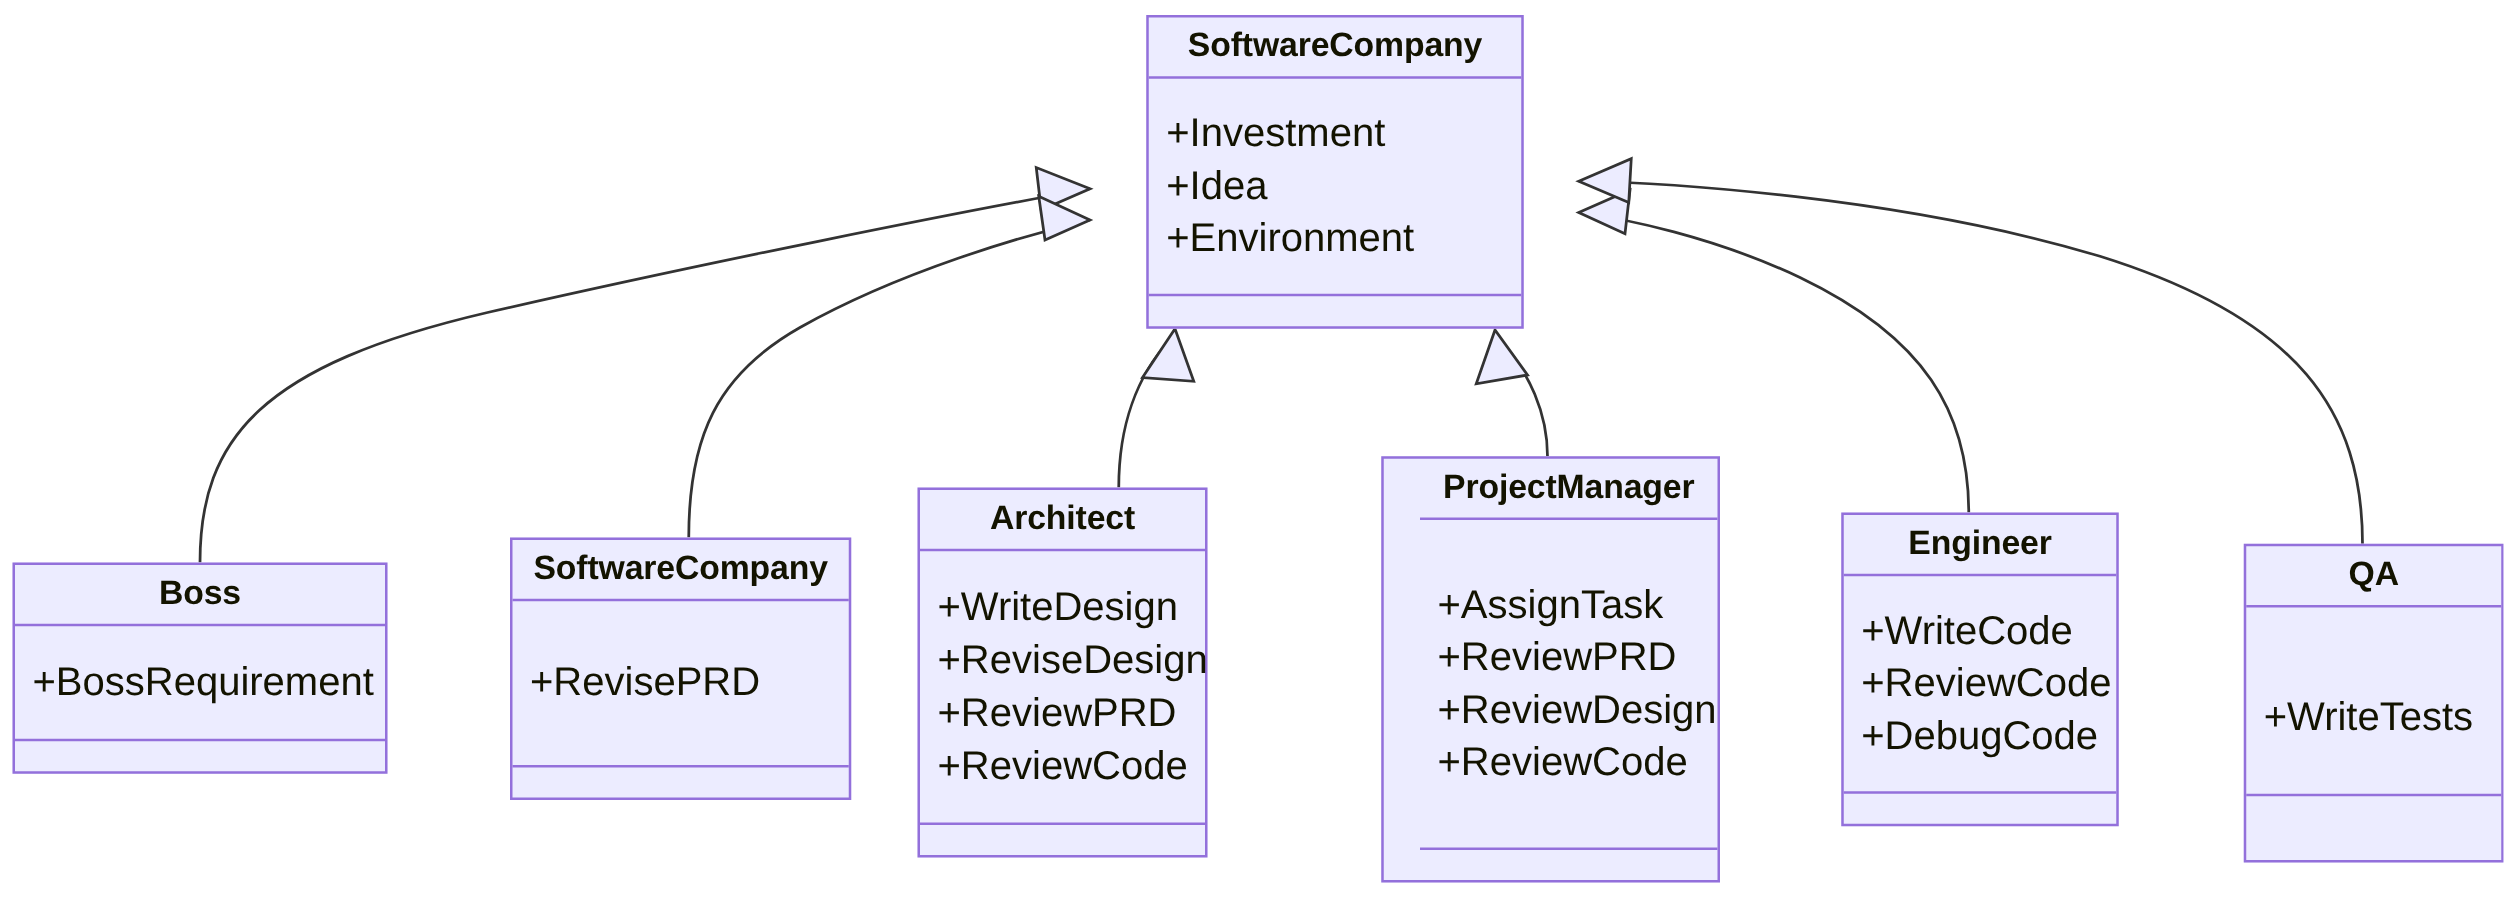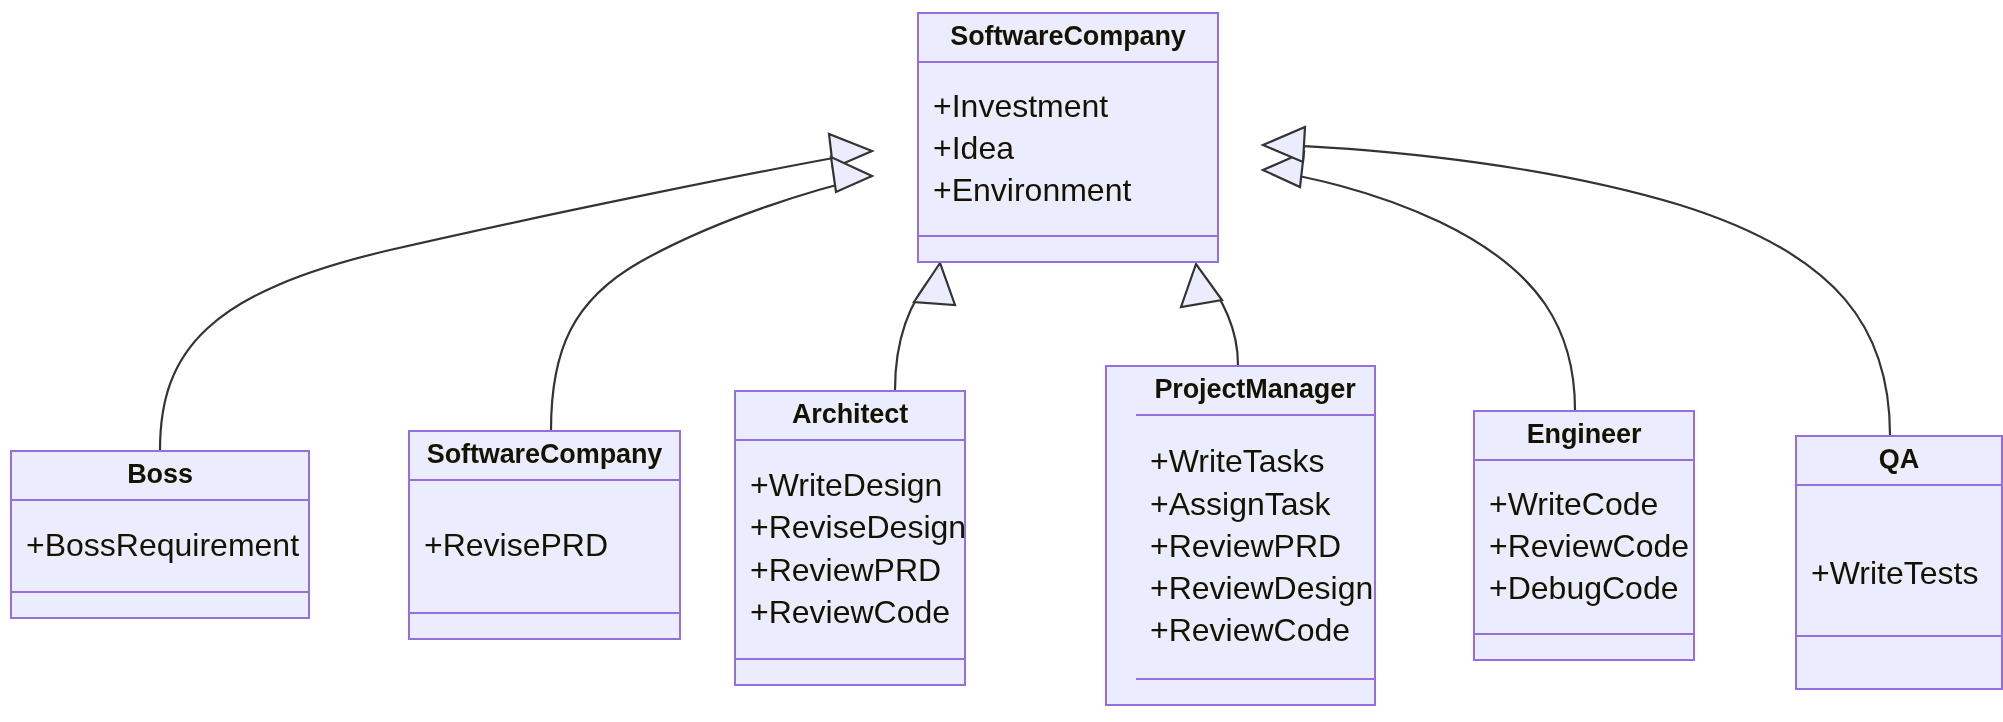--- a/index.html
+++ b/index.html
@@ -160,21 +160,20 @@
       <div class="uml-attr">+ReviseDesign</div>
       <div class="uml-attr">+ReviewPRD</div>
       <div class="uml-attr">+ReviewCode</div>
     </div>
     <div class="uml-methods"></div>
   </div>
 
   <div class="uml-class" id="node-projectmanager">
     <div class="uml-title">ProjectManager</div>
     <div class="uml-attrs">
-      <div class="uml-attr">+WriteTasks</div>
       <div class="uml-attr">+AssignTask</div>
       <div class="uml-attr">+ReviewPRD</div>
       <div class="uml-attr">+ReviewDesign</div>
       <div class="uml-attr">+ReviewCode</div>
     </div>
     <div class="uml-methods"></div>
   </div>
 
   <div class="uml-class" id="node-engineer">
     <div class="uml-title">Engineer</div>

